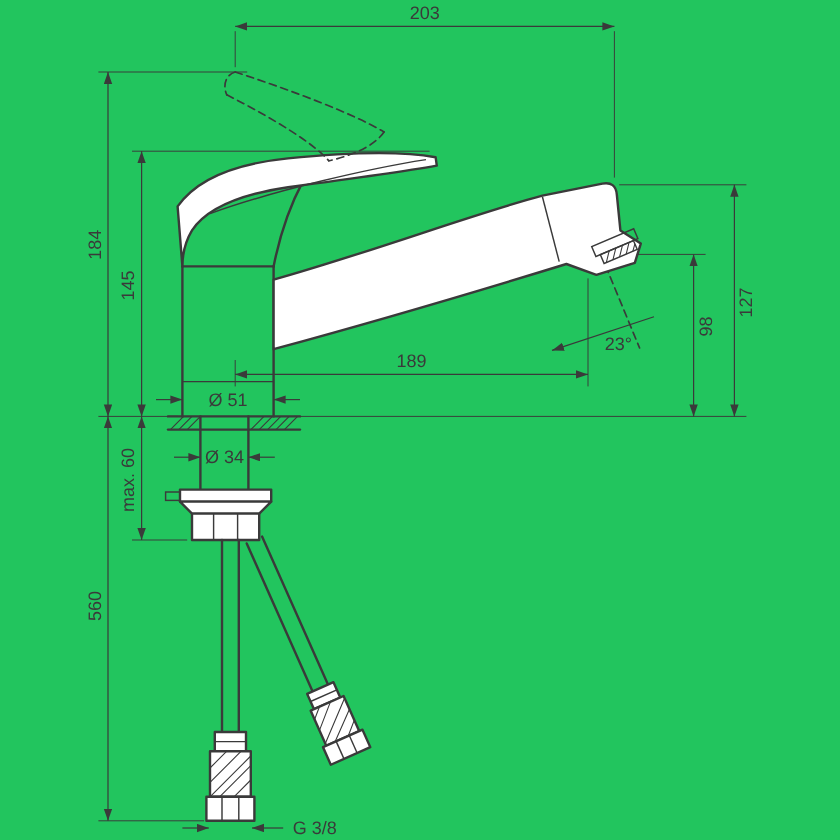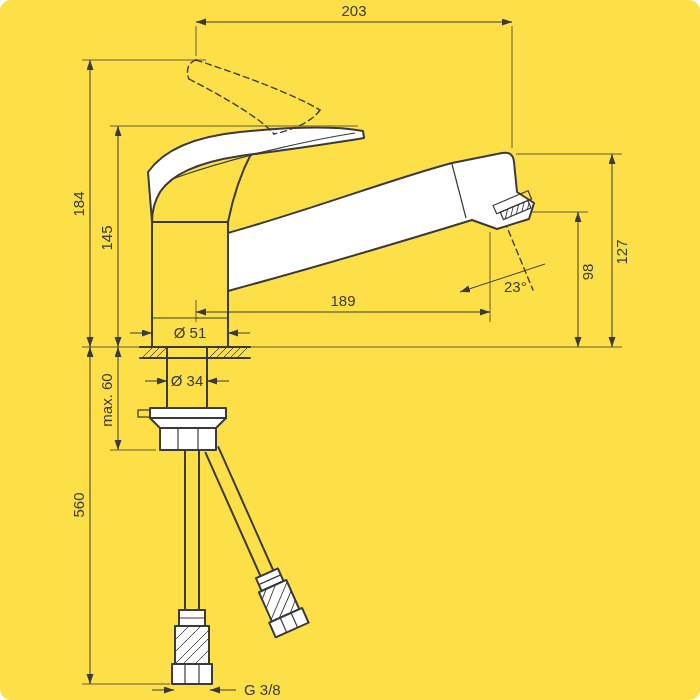--- a/index.html
+++ b/index.html
@@ -7,23 +7,22 @@
     padding: 0;
     background: #ffffff;
     width: 700px;
     height: 700px;
     font-family: "Liberation Sans", sans-serif;
   }
   .stage {
     position: relative;
     width: 700px;
     height: 700px;
-    background: #fde047;
+    background: #22c55e;
     overflow: hidden;
-    border-radius: 11px;
   }
   svg { display: block; }
   .outline { fill: none; stroke: #3a3a3a; stroke-width: 2; stroke-linejoin: round; stroke-linecap: round; }
   .outline-fill { fill: #ffffff; stroke: #3a3a3a; stroke-width: 2; stroke-linejoin: round; }
   .detail { fill: none; stroke: #3a3a3a; stroke-width: 1.2; }
   .hatch { fill: none; stroke: #3a3a3a; stroke-width: 0.9; }
   .dashed { fill: none; stroke: #3a3a3a; stroke-width: 1.4; stroke-dasharray: 6 4; stroke-linecap: round; }
   .dim { fill: none; stroke: #3a3a3a; stroke-width: 1; }
   .ext { fill: none; stroke: #3a3a3a; stroke-width: 0.8; }
   .lbl { fill: #3a3a3a; font-size: 15px; font-family: "Liberation Sans", sans-serif; }

